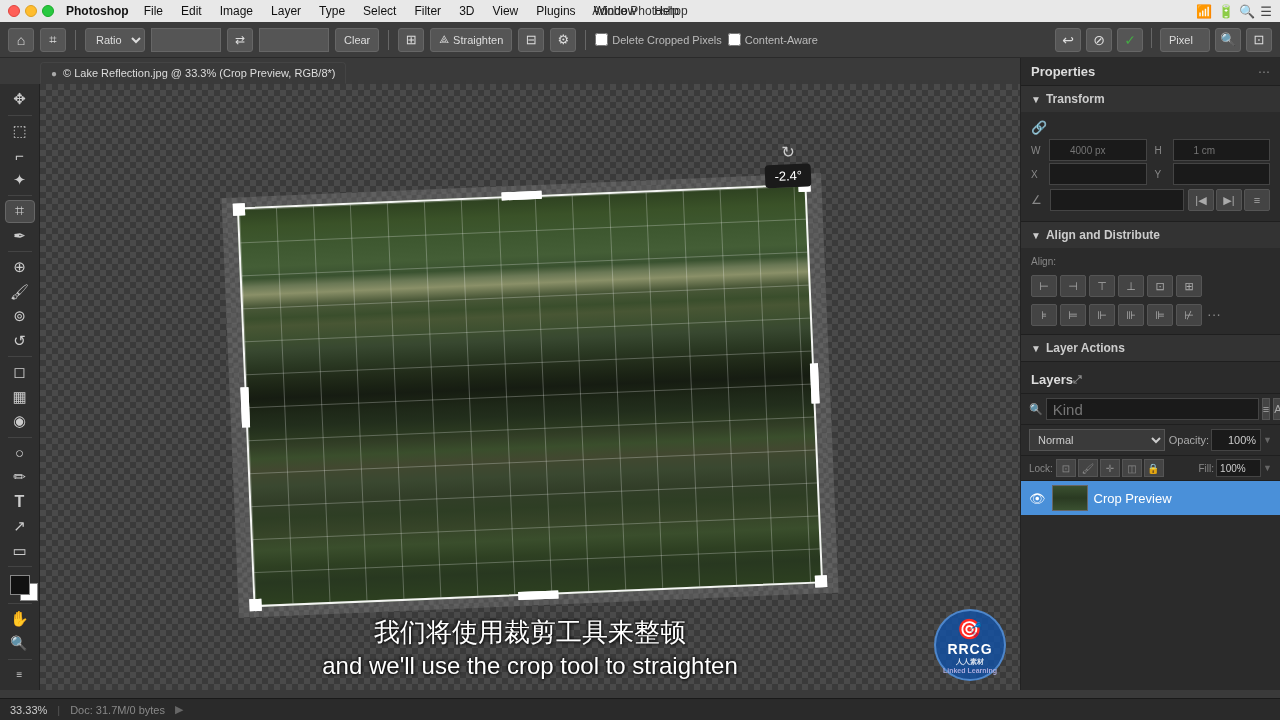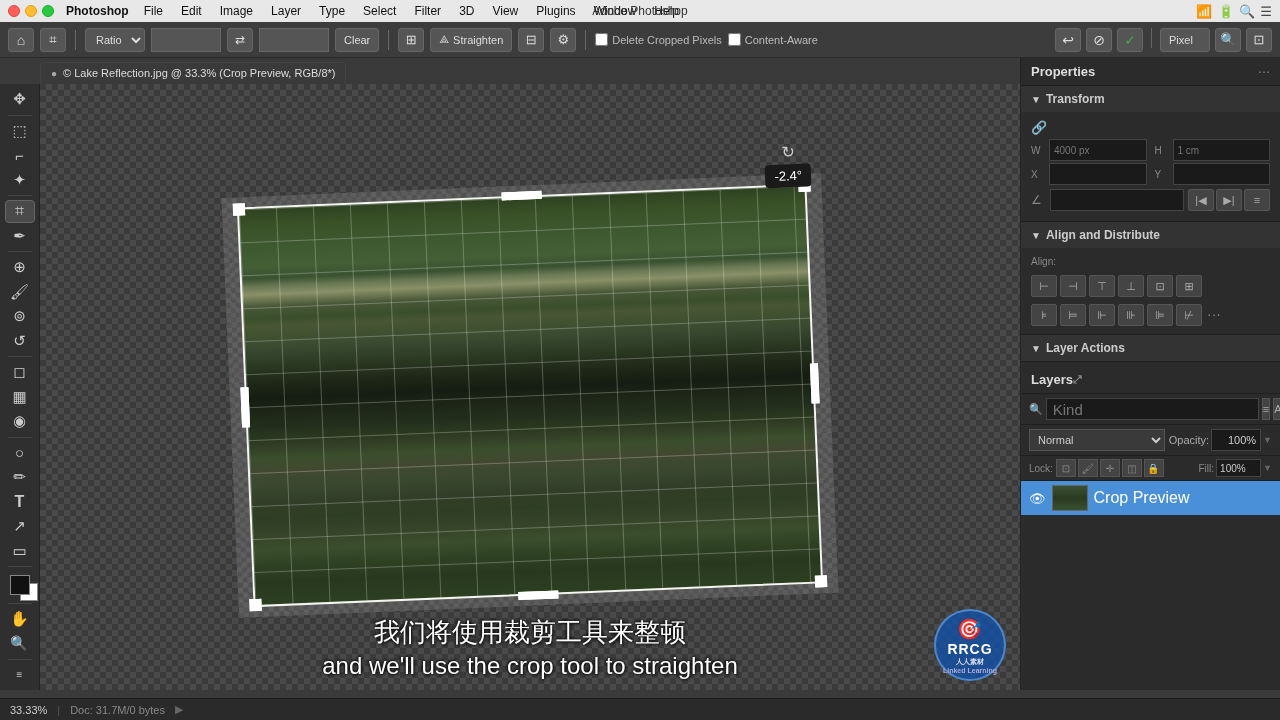--- a/index.html
+++ b/index.html
@@ -225,21 +225,21 @@
       width: 22px; height: 22px;
       background: #555;
       border: 1px solid #666;
       display: flex; align-items: center; justify-content: center;
       font-size: 11px;
     }
     .transform-input {
       background: #1a1a1a;
       border: 1px solid #444;
       color: #aaa;
-      padding: 2px 4px;
+      padding: 2px 20px;
       font-size: 10px;
       width: 100%;
       height: 22px;
     }
     .transform-row {
       display: flex;
       align-items: center;
       gap: 4px;
       margin: 2px 0;
     }
@@ -401,21 +401,21 @@
       cursor: pointer;
     }
     .layer-item .eye-icon { font-size: 13px; color: #fff; cursor: pointer; }
     .layer-thumb {
       width: 36px; height: 26px;
       border: 1px solid #666;
       overflow: hidden;
       flex-shrink: 0;
       background: linear-gradient(to bottom, #3a5030 0%, #2a3a22 50%, #3a5030 100%);
     }
-    .layer-name { font-size: 16px; color: #fff; }
+    .layer-name { font-size: 13px; color: #fff; }
 
     
     #status-bar {
       position: absolute;
       bottom: 0; left: 0; right: 0;
       height: 22px;
       background: #2a2a2a;
       border-top: 1px solid #1a1a1a;
       display: flex;
       align-items: center;

